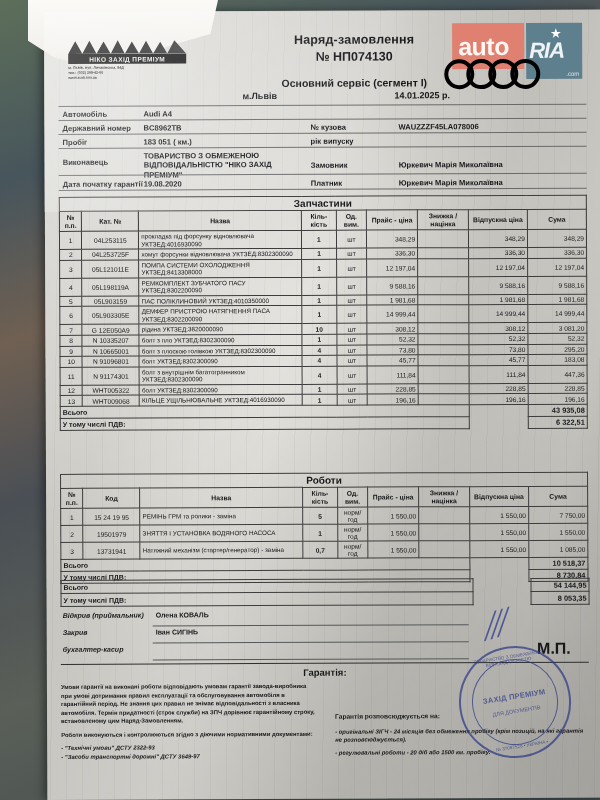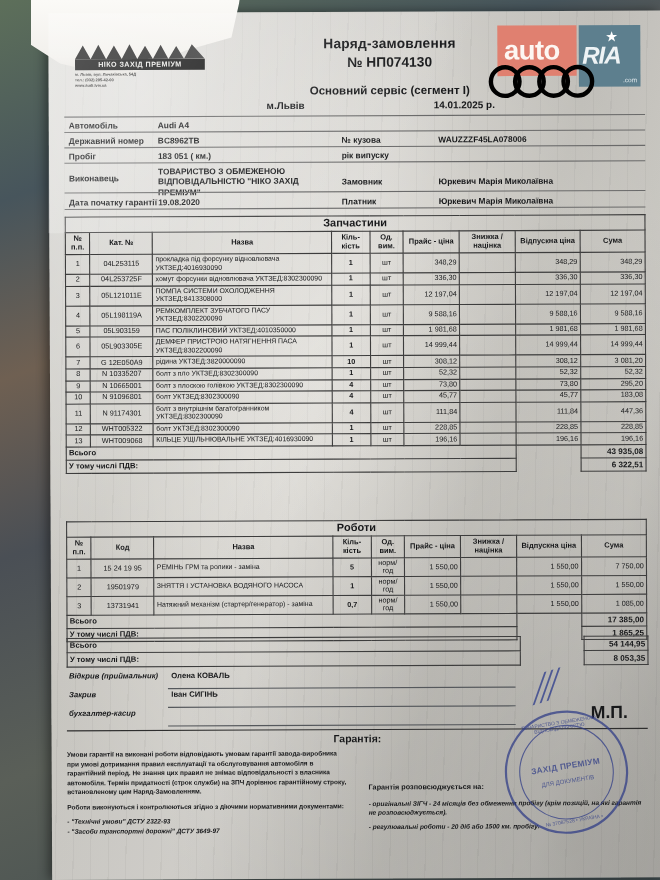--- a/index.html
+++ b/index.html
@@ -471,26 +471,26 @@
                 <td class="cmoney">1 550,00</td>
                 <td class="cmoney"></td>
                 <td class="cmoney">1 550,00</td>
                 <td class="cmoney">1 085,00</td>
               </tr>
             </tbody>
           <tbody>
               <tr class="totrow">
             <td class="totlbl" colspan="7">Всього</td>
             <td style="border:none"></td>
-            <td class="totval">17 385,00</td>
+            <td class="totval">10 518,37</td>
           </tr>
           <tr class="totrow">
             <td class="totlbl" colspan="7">У тому числі ПДВ:</td>
             <td style="border:none"></td>
-            <td class="totval">1 865,25</td>
+            <td class="totval">8 730,84</td>
           </tr>
         </tbody>
           </table>
       </div>
 
       <div style="position:absolute;left:4px;top:568px;">
         <table class="grid">
           <colgroup>
               <col style="width:412px">
               <col style="width:58px">

